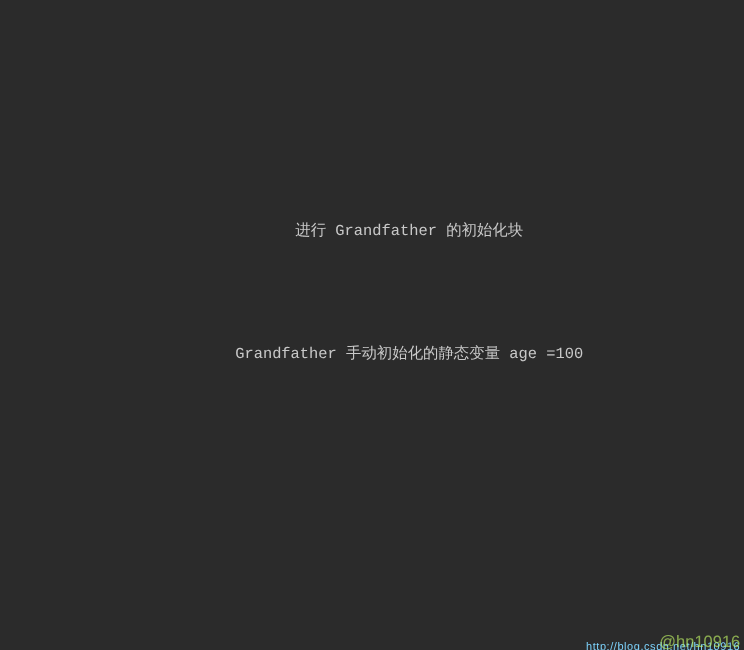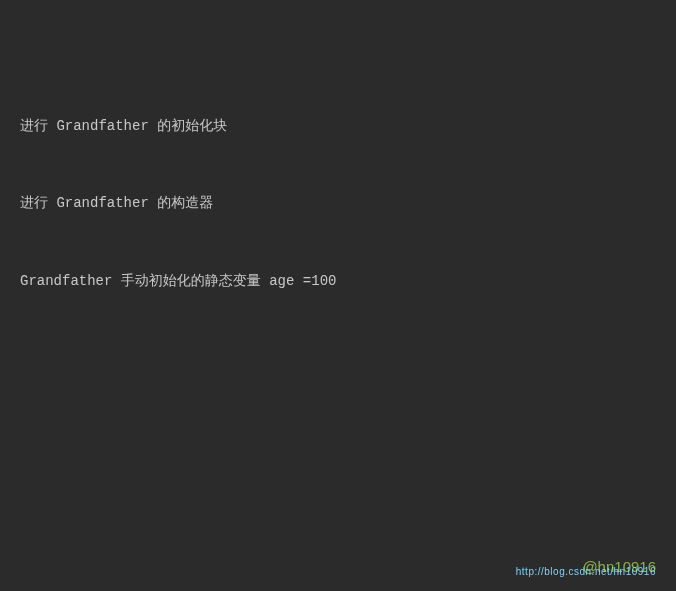--- a/index.html
+++ b/index.html
@@ -1,18 +1,19 @@
 <!DOCTYPE html>
 <html><head>
   <meta charset="utf-8">
   <style>
     * {
-      margin: 0;
+      margin: 17px;
       padding: 0;
       box-sizing: border-box;
+      text-align: center;
     }
     body {
       background-color: #2b2b2b;
       color: #c8c8c8;
       font-family: "Consolas", "Courier New", monospace;
       font-size: 14px;
       line-height: 1.85;
       padding: 10px 20px;
       width: 676px;
       height: 591px;
@@ -49,21 +50,20 @@
       font-family: "Arial", sans-serif;
       opacity: 0.65;
     }
   </style>
 </head>
 <body>
 
 <div class="console-output">
   <div class="block">
     <span class="line">进行 Grandfather 的初始化块</span>
-    <span class="line">进行 Grandfather 的构造器</span>
     <span class="line">Grandfather 手动初始化的静态变量 age =100</span>
   </div>
   
   
 </div>
 
 <div class="watermark">http://blog.csdn.net/hn10916</div>
 <div class="watermark-overlay">@hn10916</div>
 
 </body></html>

